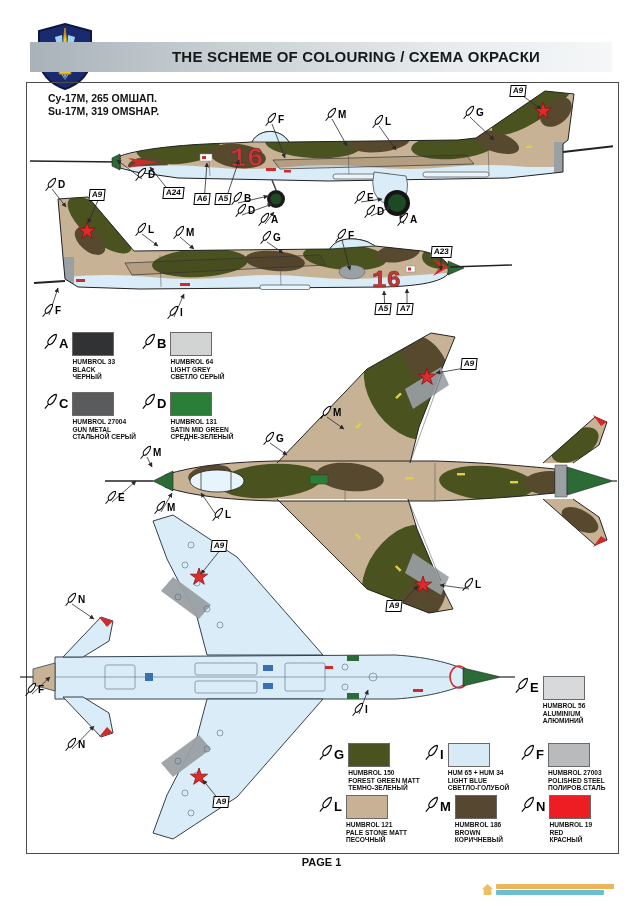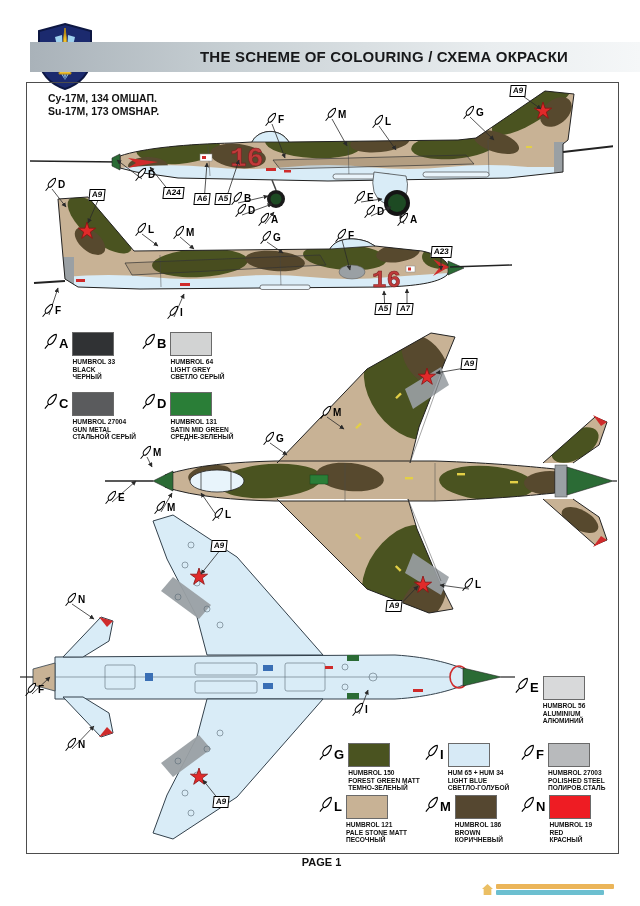--- a/index.html
+++ b/index.html
@@ -1,21 +1,21 @@
 <!DOCTYPE html>
 <html><head>
 <meta charset="utf-8">
 <style>
   html,body{margin:0;padding:0;background:#e8e8e8;}
   .sheet{position:relative;width:640px;height:906px;background:#ffffff;overflow:hidden;
          font-family:"Liberation Sans",sans-serif;}
   .abs{position:absolute;}
   
   .band{position:absolute;left:30px;top:42px;width:582px;height:30px;
-        background:linear-gradient(90deg,#a9b2b9 0%,#c9d1d5 35%,#e9edef 75%,#f5f7f8 100%);padding-left:28px;}
+        background:linear-gradient(90deg,#a9b2b9 0%,#c9d1d5 35%,#e9edef 75%,#f5f7f8 100%);}
   .band .title{display:block;line-height:30px;text-align:center;padding-left:70px;
         font-size:15px;font-weight:bold;color:#17181a;letter-spacing:.2px;}
   .frame{position:absolute;left:26px;top:82px;width:591px;height:770px;border:1.2px solid #4d4d4d;}
   .subject{position:absolute;left:48px;top:92px;font-size:10.5px;font-weight:bold;color:#111;line-height:12.5px;}
   .footer{position:absolute;left:26px;top:856px;width:591px;text-align:center;
           font-size:11px;font-weight:bold;color:#111;}
   
   .swatch{position:absolute;display:flex;align-items:flex-start;}
   .bcell{display:flex;align-items:center;margin-right:4px;margin-top:2px;}
   .bletter{font-size:13px;font-weight:bold;color:#000;margin-left:1px;}
@@ -58,22 +58,22 @@
     </g>
   </svg>
 
   <div class="band">
     <span class="title">THE SCHEME OF COLOURING / СХЕМА ОКРАСКИ</span>
   </div>
 
   <div class="frame"></div>
 
   <div class="subject">
-    <div>Су-17М, 134 ОМШАП.</div>
-    <div>Su-17M, 173 OMSHAP.</div>
+    <div>Су-17М, 265 ОМШАП.</div>
+    <div>Su-17M, 319 OMSHAP.</div>
   </div>
 
   <svg class="view" style="left:28px;top:84px" width="585" height="150" viewBox="0 0 585 150">
     <defs>
       <clipPath id="v1c">
           <path d="M92,72 C115,64 160,60 205,59 L224,58 C228,49 240,46 247,48 C255,50 258,54 261,58 L430,56 L448,54 L517,7 L546,10 L540,56 L535,60 L535,88 L480,94 L300,97 L150,94 L108,88 L92,84 Z"></path>
         </clipPath>
     </defs>
     <line x1="2" y1="77" x2="92" y2="78" stroke="#222" stroke-width="1.4"></line>
     <g clip-path="url(#v1c)">

